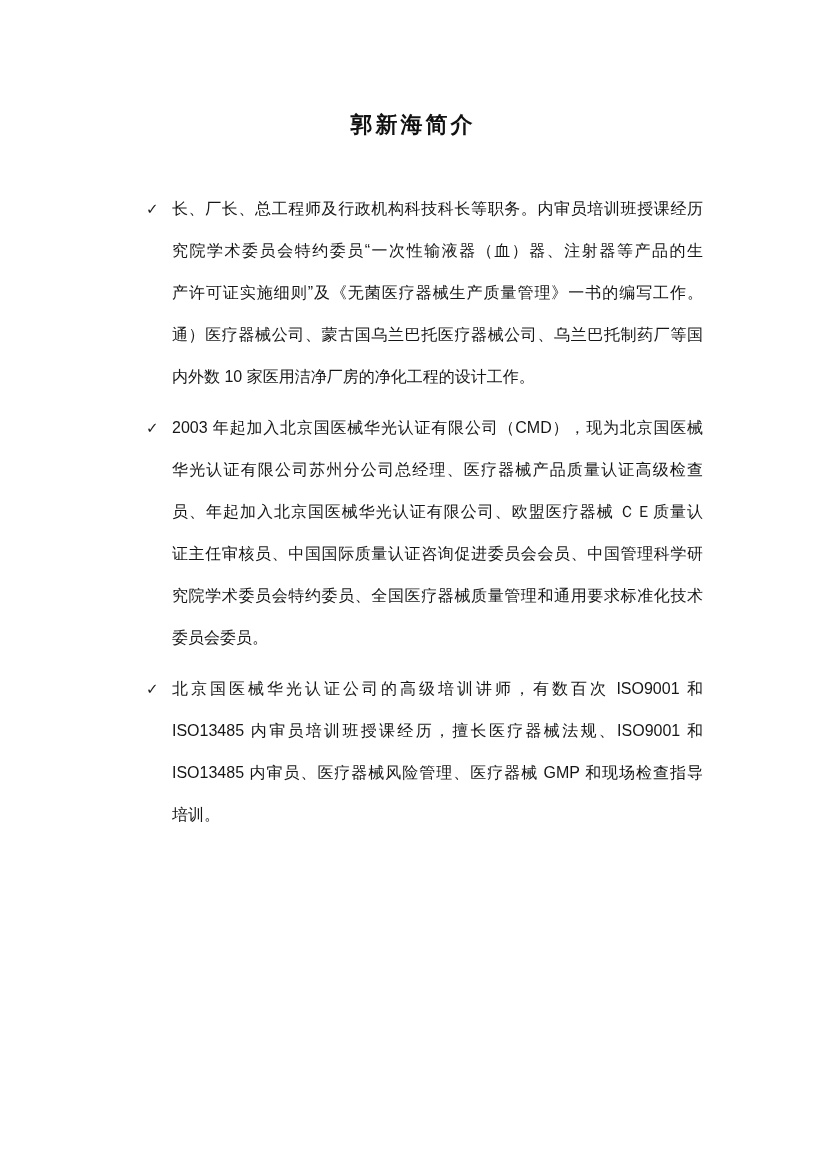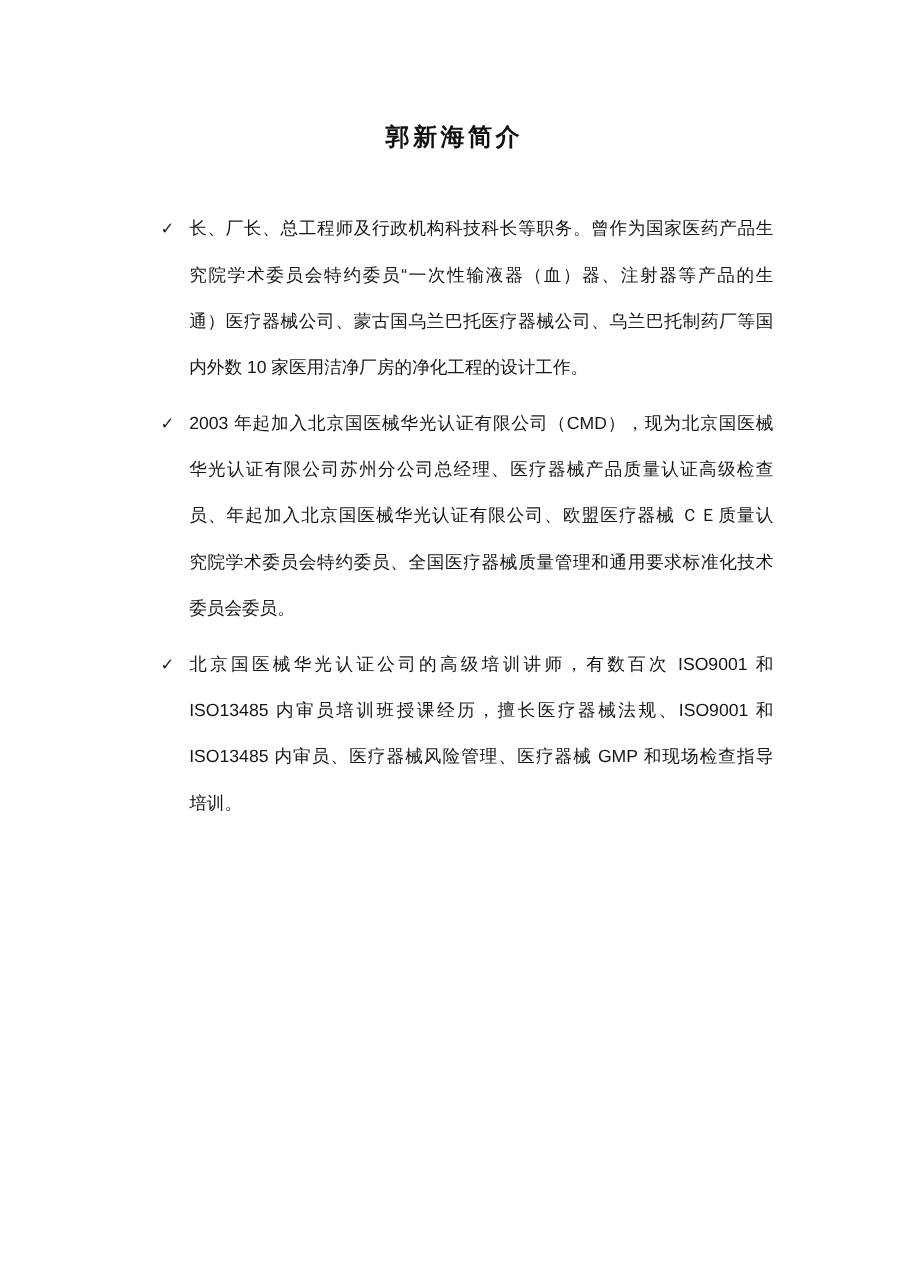--- a/index.html
+++ b/index.html
@@ -66,33 +66,35 @@
 
 <div class="page">
 
   <h1 class="doc-title">郭新海简介</h1>
 
   <div class="content">
 
     <div class="bullet">
       <span class="check">✓</span>
       <div class="lines">
-        <div class="line">长、厂长、总工程师及行政机构科技科长等职务。曾作为国家医药产品生</div>
+        <div class="line">长、厂长、总工程师及行政机构科技科长等职务。内审员培训班授课经历</div>
         <div class="line">究院学术委员会特约委员“一次性输液器（血）器、注射器等产品的生</div>
+        <div class="line">产许可证实施细则”及《无菌医疗器械生产质量管理》一书的编写工作。</div>
         <div class="line">通）医疗器械公司、蒙古国乌兰巴托医疗器械公司、乌兰巴托制药厂等国</div>
         <div class="line last">内外数 10 家医用洁净厂房的净化工程的设计工作。</div>
       </div>
     </div>
 
     <div class="bullet">
       <span class="check">✓</span>
       <div class="lines">
         <div class="line">2003 年起加入北京国医械华光认证有限公司（CMD），现为北京国医械</div>
         <div class="line">华光认证有限公司苏州分公司总经理、医疗器械产品质量认证高级检查</div>
         <div class="line">员、年起加入北京国医械华光认证有限公司、欧盟医疗器械 ＣＥ质量认</div>
+        <div class="line">证主任审核员、中国国际质量认证咨询促进委员会会员、中国管理科学研</div>
         <div class="line">究院学术委员会特约委员、全国医疗器械质量管理和通用要求标准化技术</div>
         <div class="line last">委员会委员。</div>
       </div>
     </div>
 
     <div class="bullet">
       <span class="check">✓</span>
       <div class="lines">
         <div class="line">北京国医械华光认证公司的高级培训讲师，有数百次 ISO9001 和</div>
         <div class="line">ISO13485 内审员培训班授课经历，擅长医疗器械法规、ISO9001 和</div>

